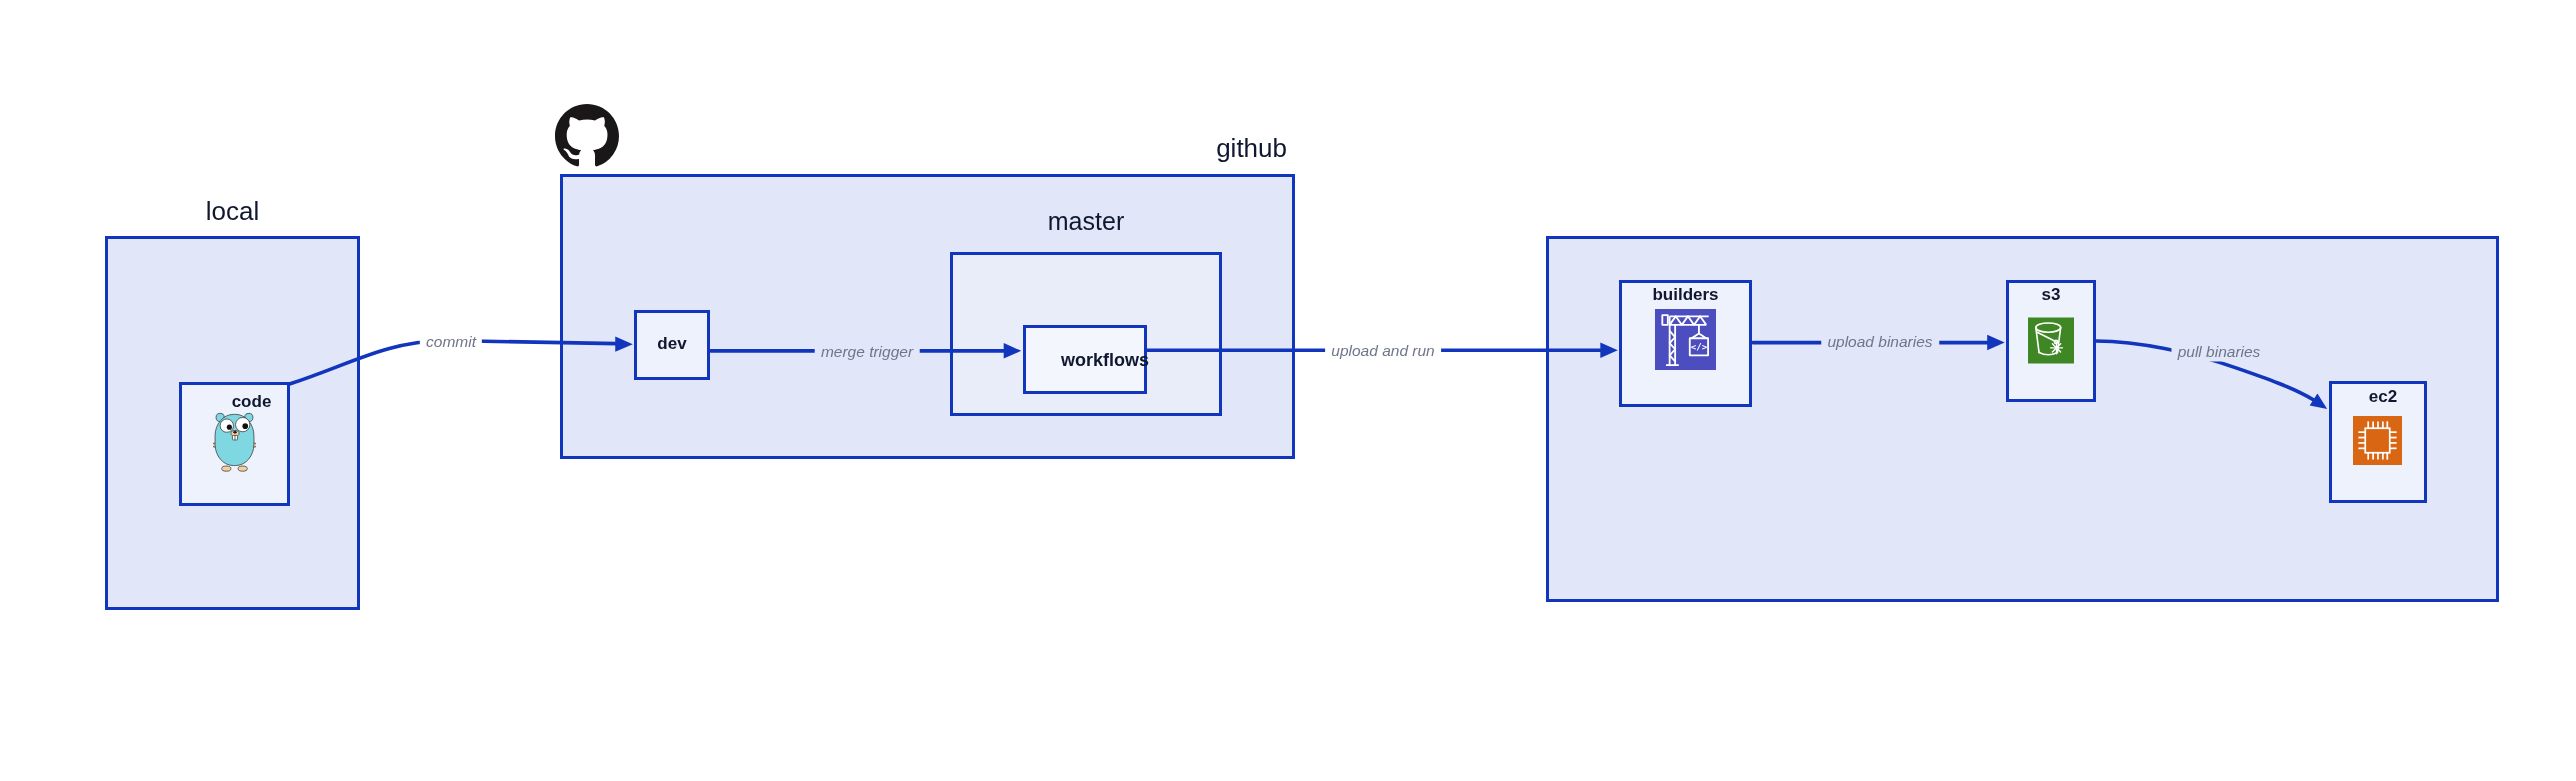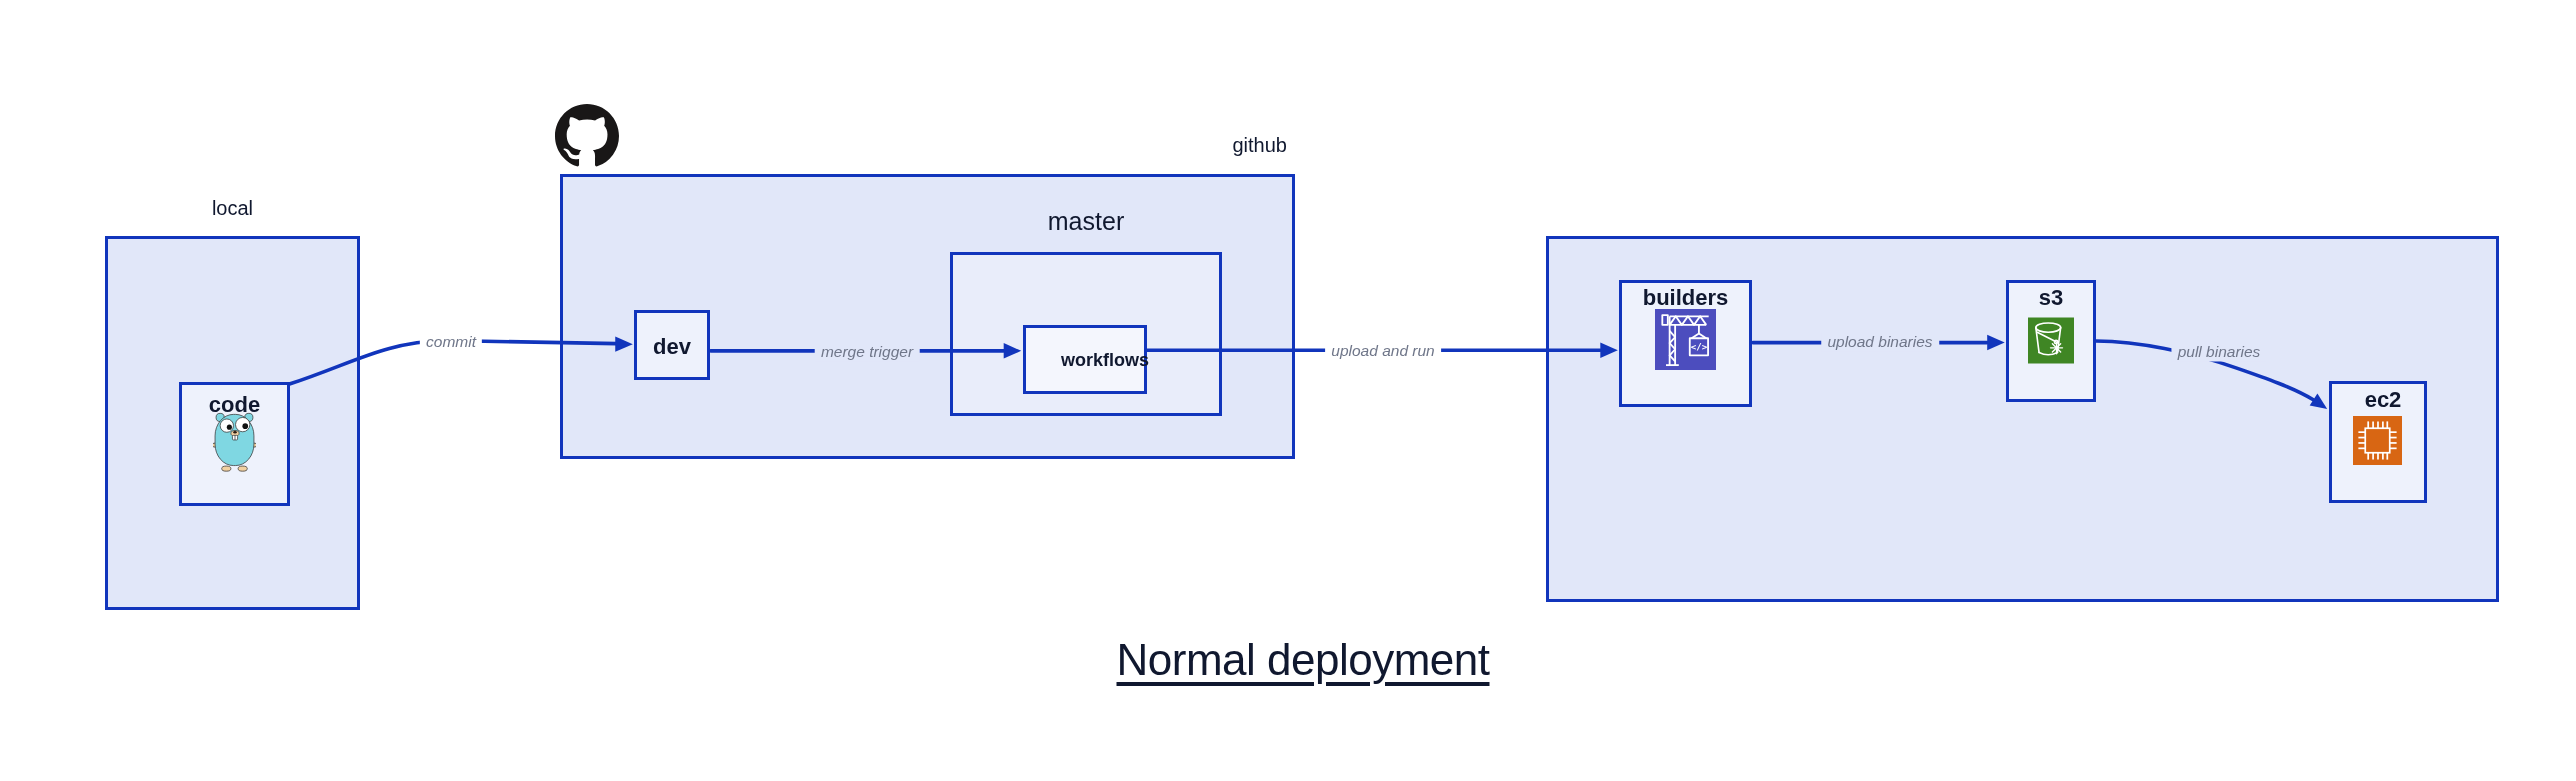--- a/index.html
+++ b/index.html
@@ -9,25 +9,25 @@
   }
   .group{
     position:absolute;box-sizing:border-box;
     border:3.6px solid var(--blue);background:var(--fill-outer);
   }
   .node{
     position:absolute;box-sizing:border-box;
     border:3.1px solid var(--blue);background:var(--fill-inner);
   }
   .glabel{
-    position:absolute;color:var(--navy);font-size:20px;line-height:1.1;
+    position:absolute;color:var(--navy);font-size:26px;line-height:1.1;
     white-space:nowrap;
   }
   .nlabel{
-    position:absolute;color:var(--navy);font-weight:bold;font-size:22px;
+    position:absolute;color:var(--navy);font-weight:bold;font-size:17px;
     line-height:1.1;text-align:center;white-space:nowrap;
   }
   .elabel{
     position:absolute;transform:translate(-50%,-50%);
     font-style:italic;font-size:15.5px;color:var(--gray);
     padding:1px 6.2px;white-space:nowrap;line-height:1.1;
   }
   .icon{position:absolute;}
   #overlay{position:absolute;left:0;top:0;pointer-events:none;}
 
@@ -44,21 +44,21 @@
   #box-s3       {left:2006px;top:280px;width:90px;height:122px;}
   #box-ec2      {left:2329px;top:381px;width:98px;height:122px;}
 
   
   #lbl-local  {left:105px;top:197px;width:255px;text-align:center;}
   #lbl-github {left:560px;top:134px;width:727px;text-align:right;}
   #lbl-master {left:950px;top:208px;width:272px;text-align:center;font-size:25px;}
   #lbl-aws    {left:1546px;top:200px;width:953px;text-align:center;}
 
   
-  #lbl-code     {left:179px;top:393px;width:111px;}
+  #lbl-code     {left:179px;top:393px;width:111px;padding-left:17px;}
   #lbl-dev      {left:634px;top:335px;width:76px;}
   #lbl-workflows{left:1023px;top:351px;width:124px;font-size:18px;padding-left:20px;}
   #lbl-builders {left:1619px;top:286px;width:133px;}
   #lbl-s3       {left:2006px;top:286px;width:90px;}
   #lbl-ec2      {left:2329px;top:388px;width:108px;}
 
   
   #elbl-commit   {left:451px;top:342px;background:#ffffff;}
   #elbl-merge    {left:867px;top:352px;background:var(--fill-outer);}
   #elbl-uploadrun{left:1383px;top:351px;background:#ffffff;}
@@ -209,16 +209,15 @@
         <line x1="11" y1="55" x2="25" y2="55"></line>
           <line x1="11" y1="66" x2="25" y2="66"></line>
         <line x1="75" y1="33" x2="89" y2="33"></line>
           <line x1="75" y1="44" x2="89" y2="44"></line>
         <line x1="75" y1="55" x2="89" y2="55"></line>
           <line x1="75" y1="66" x2="89" y2="66"></line>
       </g>
     </g>
   </svg>
 
-  <div id="title">Normal deployment</div>
 
 </div>
 
 
 </body></html>

